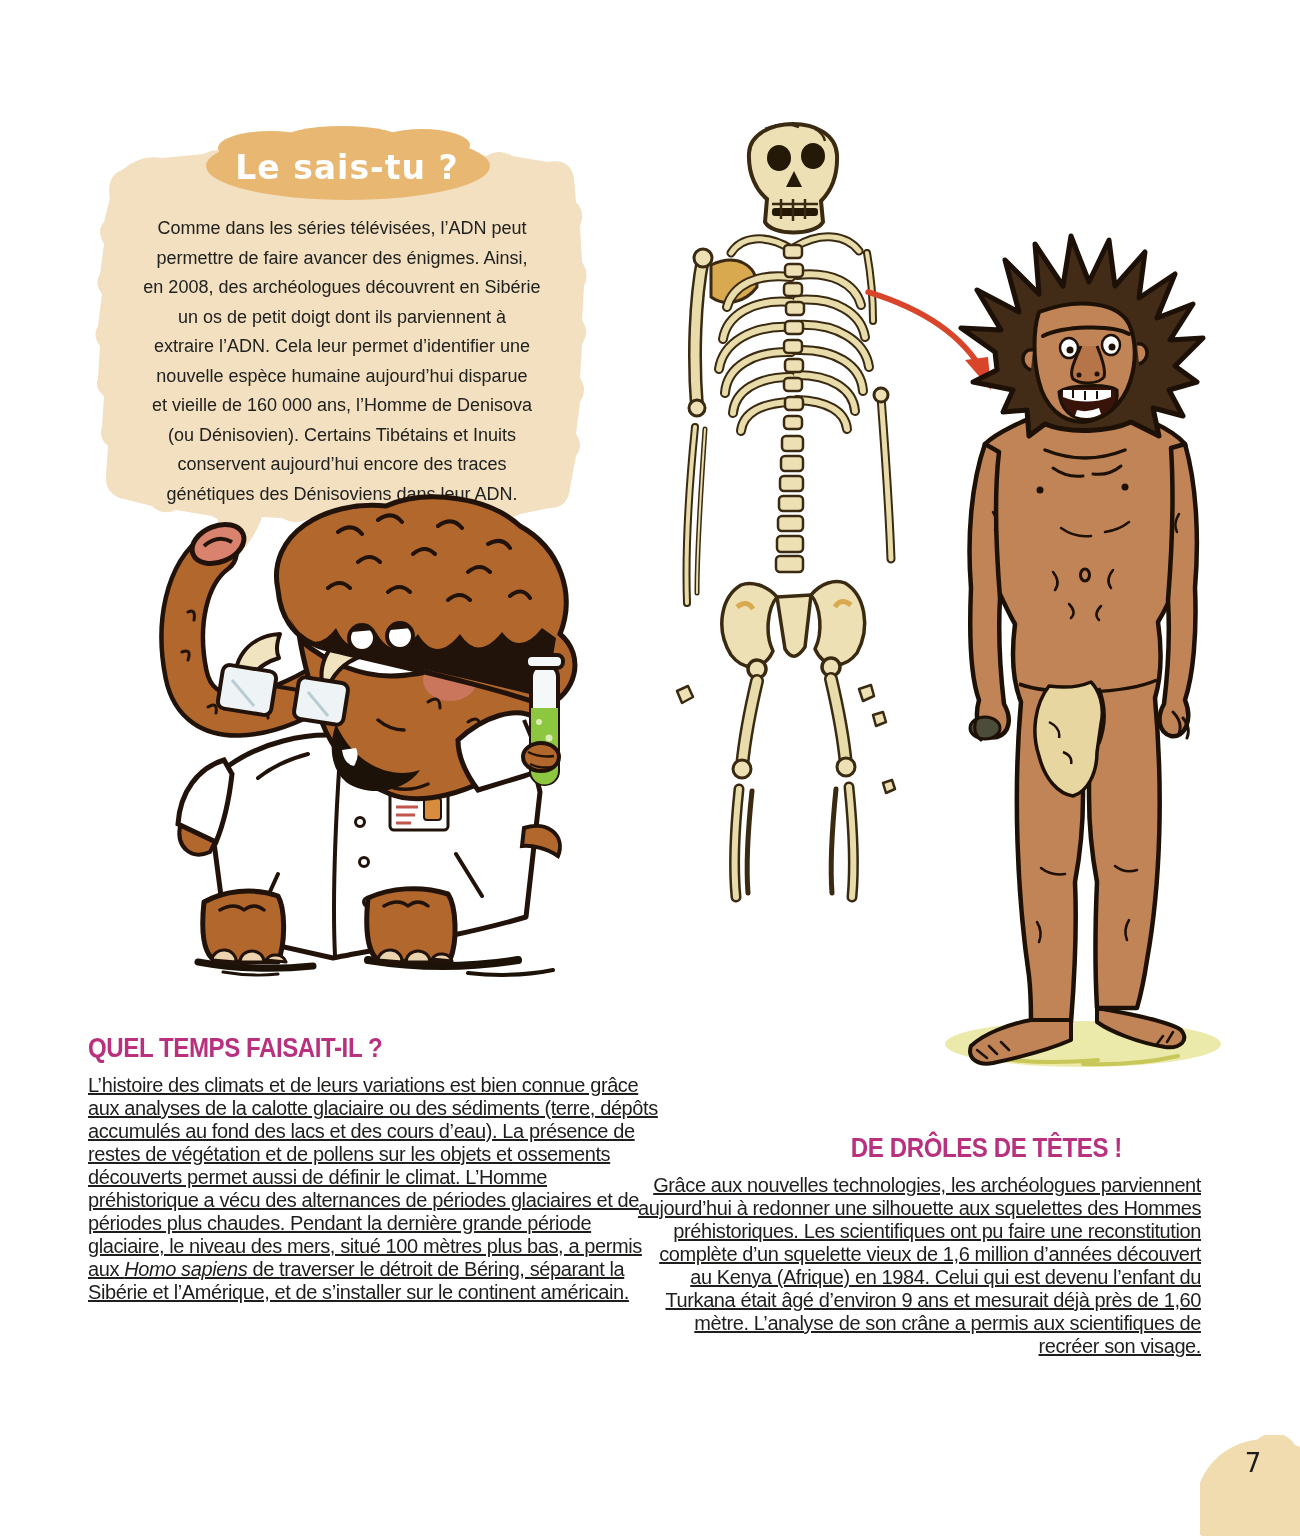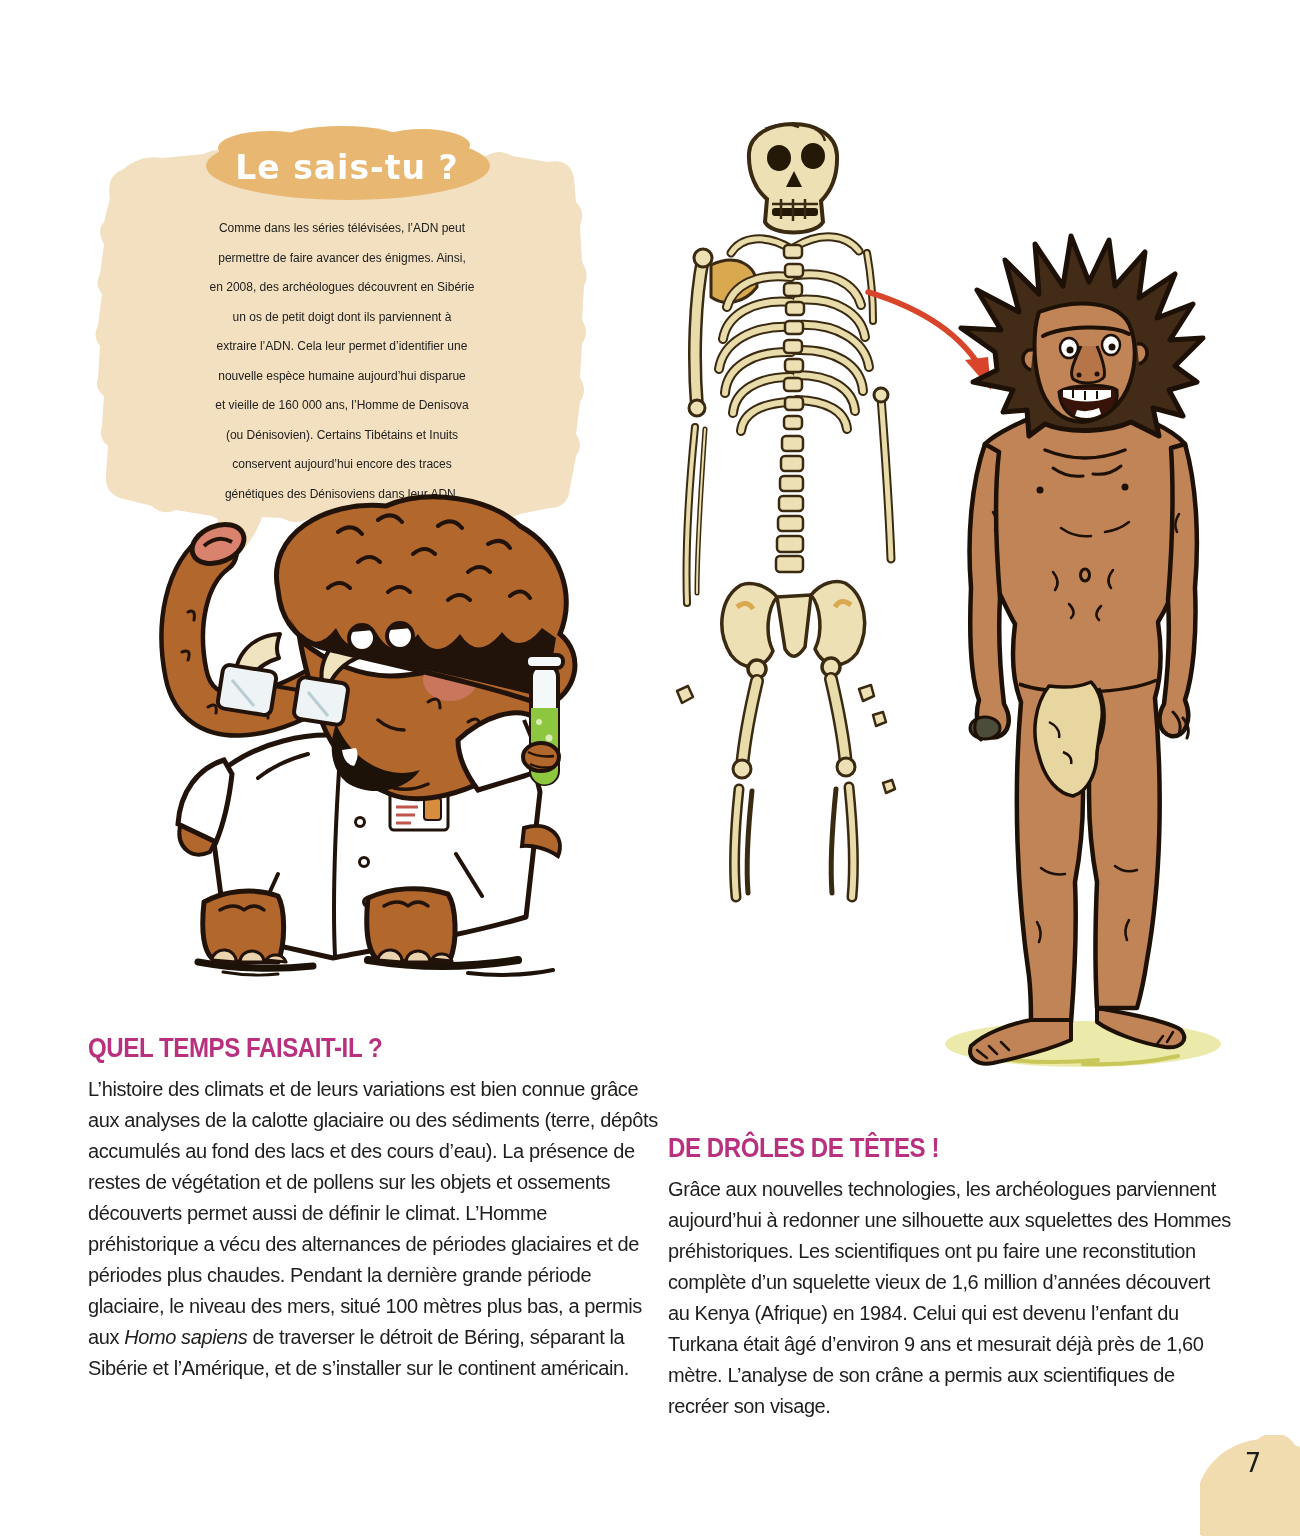--- a/index.html
+++ b/index.html
@@ -4,35 +4,35 @@
 <style>
   html,body{margin:0;padding:0;background:#fff;}
   .page{position:relative;width:1300px;height:1536px;background:#ffffff;overflow:hidden;
         font-family:"Liberation Sans",sans-serif;color:#1e1e1c;}
   .abs{position:absolute;}
 
   
   .bubble-title{position:absolute;left:100px;top:22px;width:310px;text-align:center;
     font-family:"DejaVu Sans",sans-serif;font-size:33px;font-weight:700;color:#ffffff;letter-spacing:1px;}
   .bubble-text{position:absolute;left:25px;top:88px;width:450px;text-align:center;
-    font-family:"Liberation Sans",sans-serif;font-size:12px;line-height:29.5px;color:#21211f;
+    font-family:"Liberation Sans",sans-serif;font-size:18px;line-height:29.5px;color:#21211f;
     white-space:pre-line;font-weight:500;}
 
   
   .fig-caption{position:absolute;left:893px;top:162px;width:316px;text-align:center;
     font-family:"DejaVu Sans",sans-serif;font-size:21.5px;line-height:30px;color:#1c1c1a;
     white-space:pre-line;font-weight:500;}
 
   
   .section-heading{font-family:"Liberation Sans",sans-serif;font-weight:800;font-size:28px;
     color:#b8307e;letter-spacing:-0.5px;transform:scaleX(0.86);transform-origin:left;
     margin:0 0 10px 0;white-space:nowrap;}
-  .section-body{font-size:20px;line-height:31px;letter-spacing:-0.4px;color:#1e1e1c;margin:0;}
+  .section-body{font-size:20px;line-height:23px;letter-spacing:-0.4px;color:#1e1e1c;margin:0;text-decoration:underline;}
   .col-left{position:absolute;left:88px;top:1022px;width:570px;margin-top:10px;}
-  .col-right{position:absolute;left:668px;top:1132px;width:565px;}
+  .col-right{position:absolute;left:636px;top:1132px;width:565px;text-align:right;}
   .italic{font-style:italic;}
 
   
   .page-number{position:absolute;left:1238px;top:1448px;width:30px;text-align:center;
     font-family:"DejaVu Sans",sans-serif;font-size:26px;color:#1d1d1b;font-weight:500;}
 </style>
 </head>
 <body>
 
 <div class="page">

